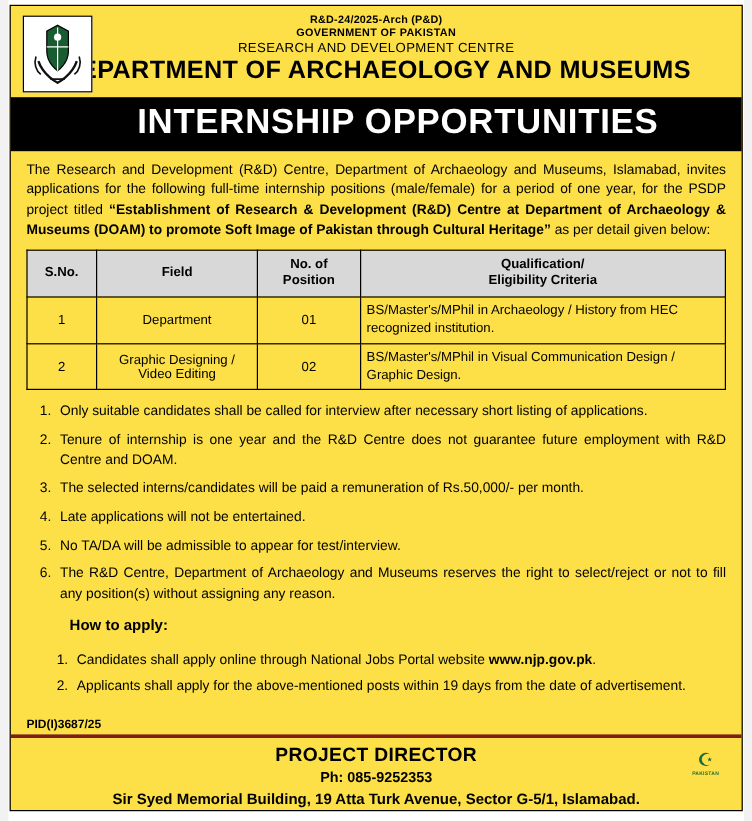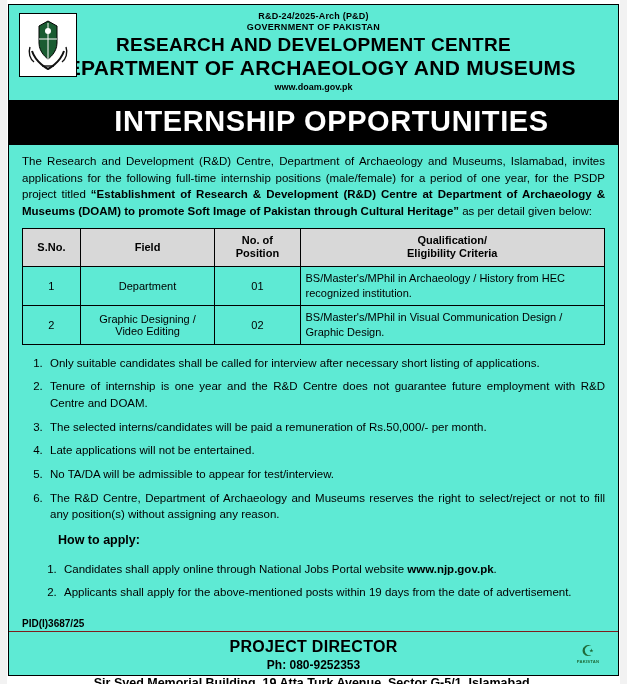--- a/index.html
+++ b/index.html
@@ -22,21 +22,21 @@
     box-sizing: border-box;
   }
   .ad {
     position: absolute;
     left: 8px;
     top: 4px;
     width: 611px;
     height: 672px;
     border: 1px solid #000;
     box-sizing: border-box;
-    background: #5eead4;
+    background: #fde047;
   }
 
   
   .header {
     position: relative;
     padding: 6px 8px 4px 8px;
     text-align: center;
   }
   .emblem {
     position: absolute;
@@ -58,22 +58,22 @@
     letter-spacing: 0.2px;
     margin: 0 0 1px 0;
   }
   .gov {
     font-size: 9px;
     font-weight: bold;
     letter-spacing: 0.3px;
     margin: 0 0 2px 0;
   }
   .org1 {
-    font-size: 19px;
-    font-weight: bold;
+    font-size: 11px;
+    font-weight: normal;
     letter-spacing: 0.3px;
     line-height: 1.15;
     margin: 0;
   }
   .org2 {
     font-size: 21px;
     font-weight: bold;
     letter-spacing: 0.3px;
     line-height: 1.15;
     margin: 0 0 2px 0;
@@ -169,21 +169,21 @@
   }
   ol.apply b { font-weight: bold; }
 
   
   .pid {
     font-size: 10px;
     font-weight: bold;
     padding: 4px 0 2px 13px;
   }
   .footer {
-    border-top: 1px solid #7f1d1d;
+    border-top: 3px solid #7f1d1d;
     position: relative;
     text-align: center;
     padding: 6px 0 7px 0;
   }
   .proj-dir {
     font-size: 16px;
     font-weight: bold;
     letter-spacing: 0.3px;
     margin: 0 0 2px 0;
   }
@@ -256,21 +256,20 @@
           <path d="M8 34 C12 46 24 52 24 52 C24 52 36 46 40 34" fill="none" stroke="#111" stroke-width="2"></path>
           <path d="M6 30 C4 36 6 42 10 45" fill="none" stroke="#111" stroke-width="1.4"></path>
           <path d="M42 30 C44 36 42 42 38 45" fill="none" stroke="#111" stroke-width="1.4"></path>
           <path d="M18 49 L30 49" stroke="#111" stroke-width="1.4"></path>
         </svg>
       </div>
       <div class="ref">R&amp;D-24/2025-Arch (P&amp;D)</div>
       <div class="gov">GOVERNMENT OF PAKISTAN</div>
       <div class="org1">RESEARCH AND DEVELOPMENT CENTRE</div>
       <div class="org2">DEPARTMENT OF ARCHAEOLOGY AND MUSEUMS</div>
-      <div class="website">www.doam.gov.pk</div>
     </div>
 
     <div class="banner">
       <div class="banner-text">INTERNSHIP OPPORTUNITIES</div>
     </div>
 
     <div class="body">
       <p class="intro"><span>The Research and Development (R&amp;D) Centre, Department of Archaeology and Museums, Islamabad, invites applications for the following full-time internship positions (male/female) for a period of one year, for the PSDP project titled </span><b>“Establishment of Research &amp; Development (R&amp;D) Centre at Department of Archaeology &amp; Museums (DOAM) to promote Soft Image of Pakistan through Cultural Heritage”</b><span> as per detail given below:</span></p>
 
       <table class="jobs">
@@ -317,21 +316,21 @@
       <ol class="apply">
         <li><span>Candidates shall apply online through National Jobs Portal website </span><b>www.njp.gov.pk</b><span>.</span></li>
         <li>Applicants shall apply for the above-mentioned posts within 19 days from the date of advertisement.</li>
       </ol>
     </div>
 
     <div class="pid">PID(I)3687/25</div>
 
     <div class="footer">
       <div class="proj-dir">PROJECT DIRECTOR</div>
-      <div class="phone">Ph: 080-9252353</div>
+      <div class="phone">Ph: 085-9252353</div>
       <div class="address">Sir Syed Memorial Building, 19 Atta Turk Avenue, Sector G-5/1, Islamabad.</div>
       <div class="logo-right">
         <div class="logo-mark">☪</div>
         <div class="logo-text">PAKISTAN</div>
       </div>
     </div>
 
   </div>
 </div>
 

